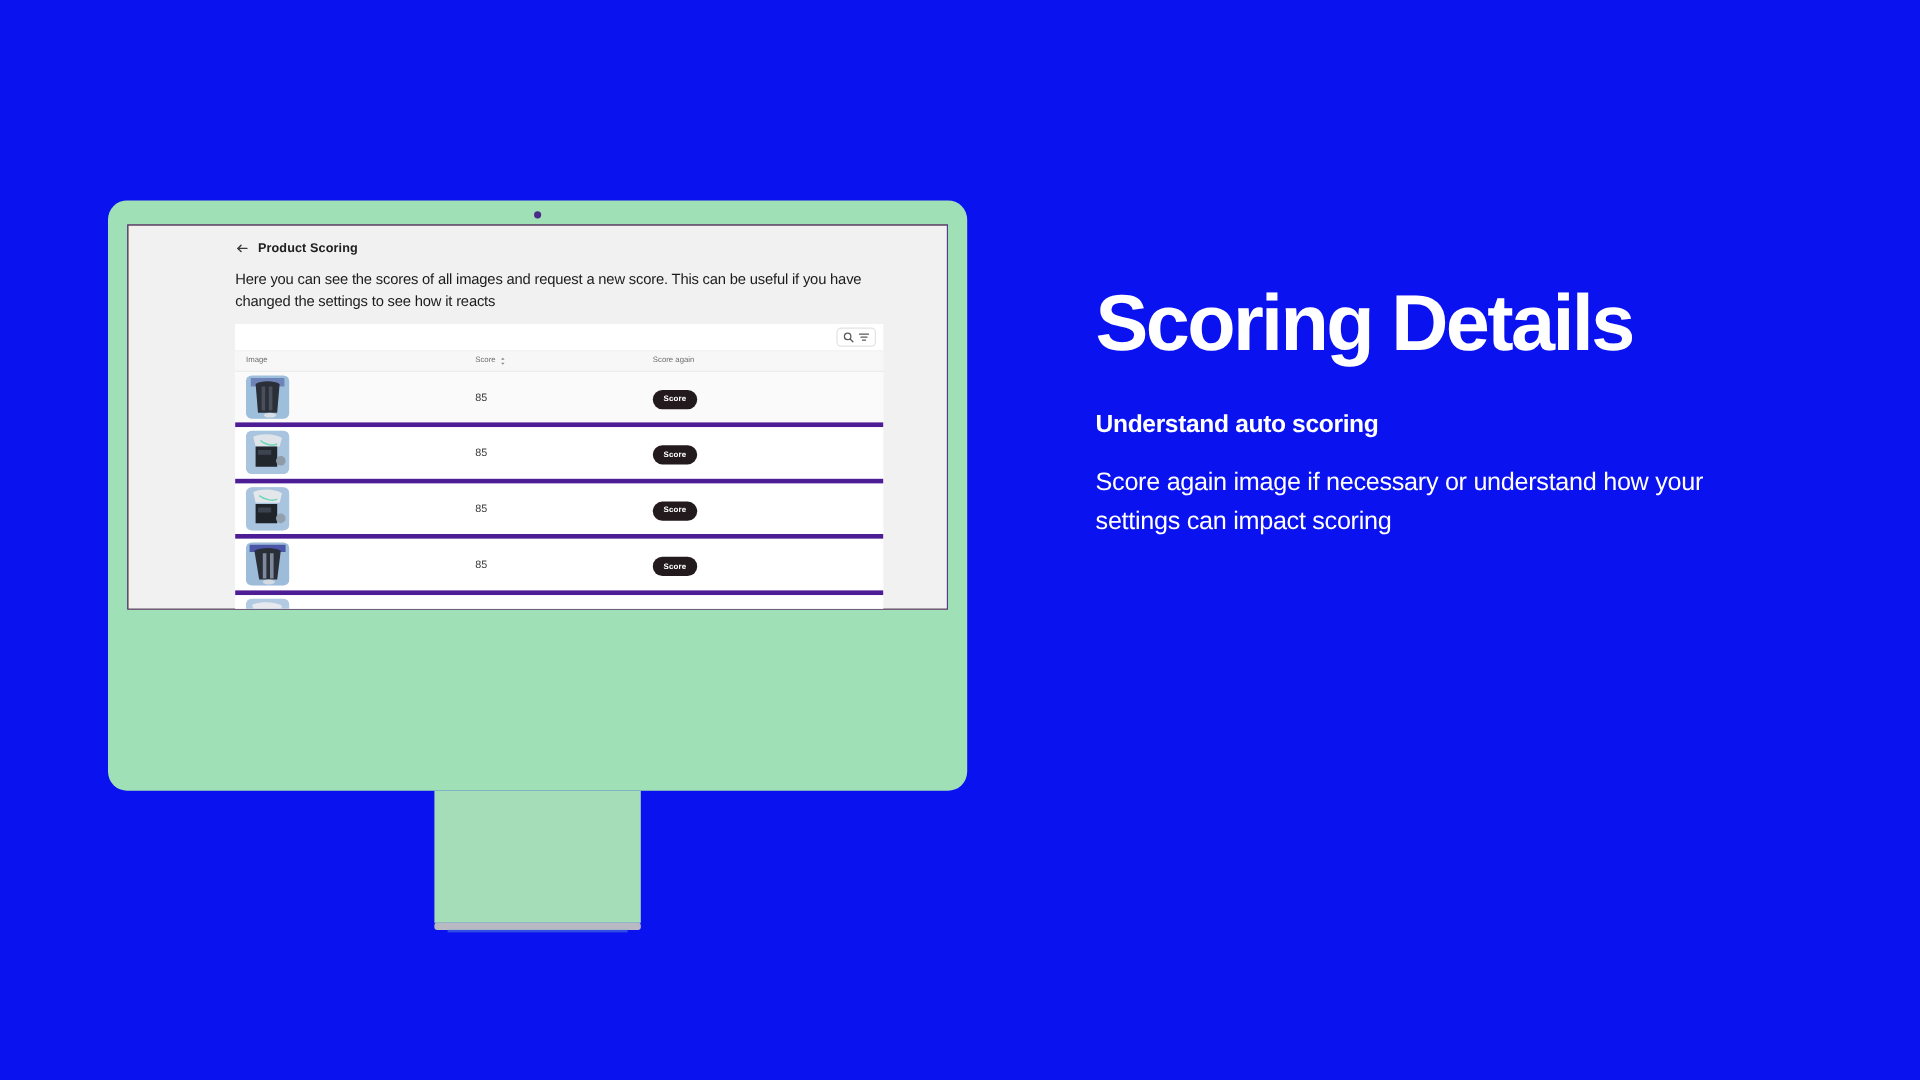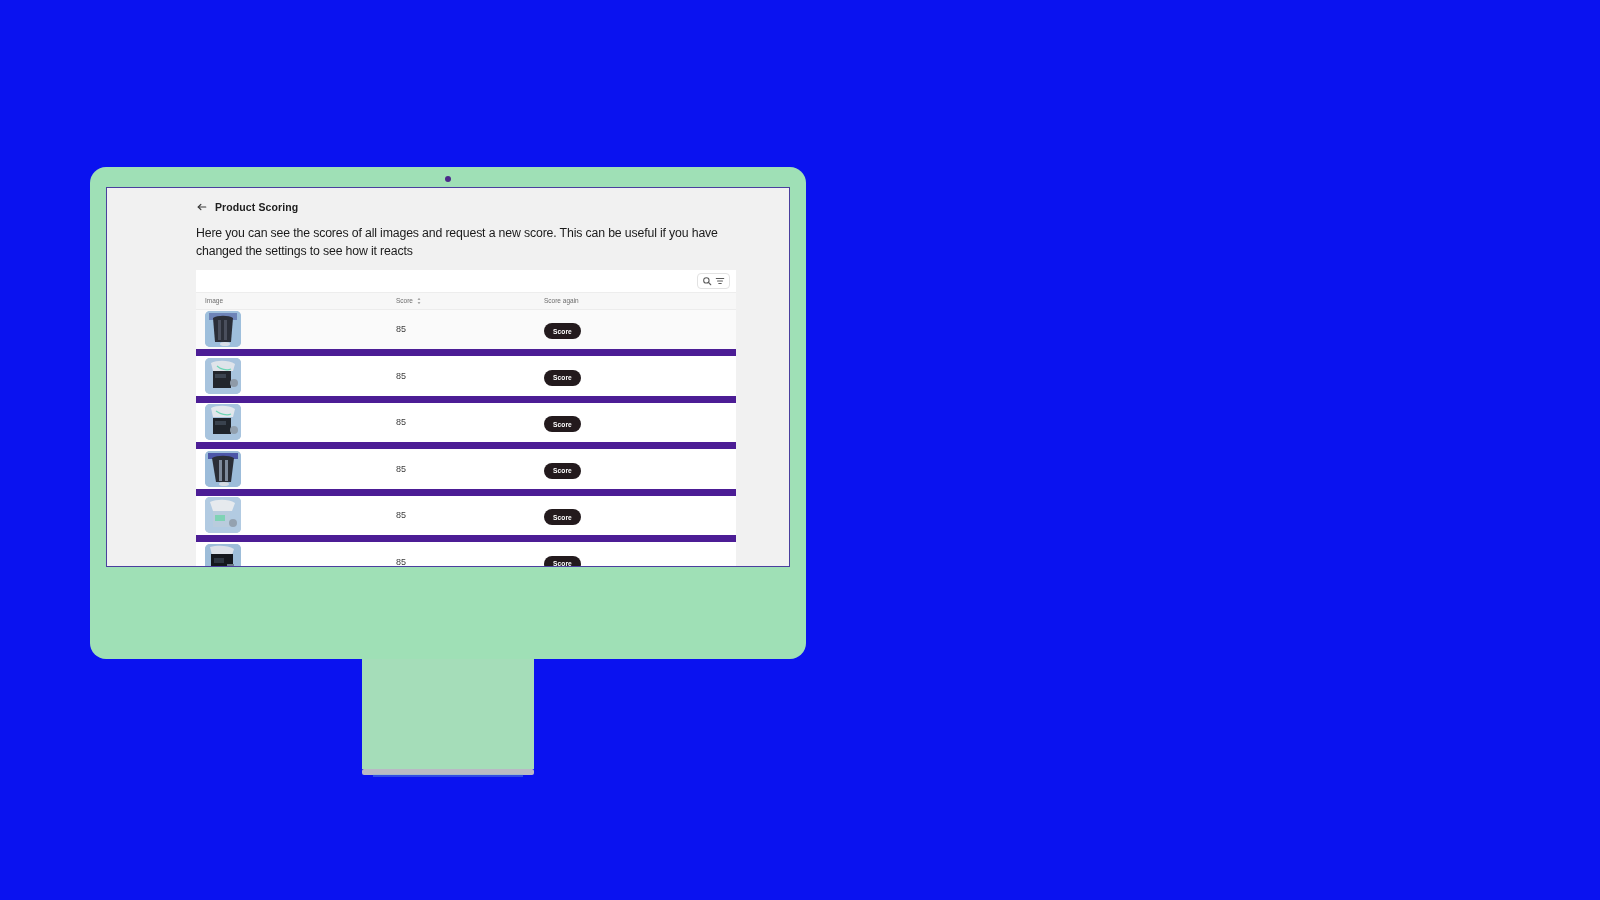--- a/index.html
+++ b/index.html
@@ -32,21 +32,21 @@
     position: absolute;
     left: 50%; top: 9px;
     transform: translateX(-50%);
     width: 6px; height: 6px;
     border-radius: 50%;
     background: #4b2a8a;
   }
   .screen-frame {
     position: absolute;
     left: 16px; top: 20px;
-    width: 684px; height: 380px;
+    width: 684px; height: 321px;
     border: 1.5px solid #4a3f9e;
     background: #a16207;
     overflow: hidden;
   }
   .imac-neck {
     position: absolute;
     left: 50%; top: 492px;
     transform: translateX(-50%);
     width: 172px; height: 110px;
     background: #a5ddb9;
@@ -166,21 +166,21 @@
     width: 6px; height: 8px;
     color: #8a8a8a;
   }
   .sort-icon svg { display: block; }
 
   .table-body { background: #fff; }
   .t-row {
     display: flex;
     align-items: center;
     height: 46.5px;
-    border-bottom: 7px solid #4c1d95;
+    border-bottom: 4px solid #4c1d95;
     background: #ffffff;
   }
   .t-row.alt { background: #fafafa; }
 
   .cell-image { width: 200px; padding-left: 9px; }
   .thumb {
     width: 36px; height: 36px;
     border-radius: 5px;
     overflow: hidden;
     position: relative;
@@ -394,14 +394,19 @@
 
           </div>
         </div>
       </div>
     </div>
     <div class="imac-neck"></div>
     <div class="imac-foot"></div>
     <div class="imac-foot-shadow"></div>
   </div>
 
+  <div id="copy">
+    <h1 class="headline">Scoring Details</h1>
+    <h2 class="subhead">Understand auto scoring</h2>
+    <p class="body-copy">Score again image if necessary or understand how your settings can impact scoring</p>
+  </div>
 
 </div>
 
 </body></html>

